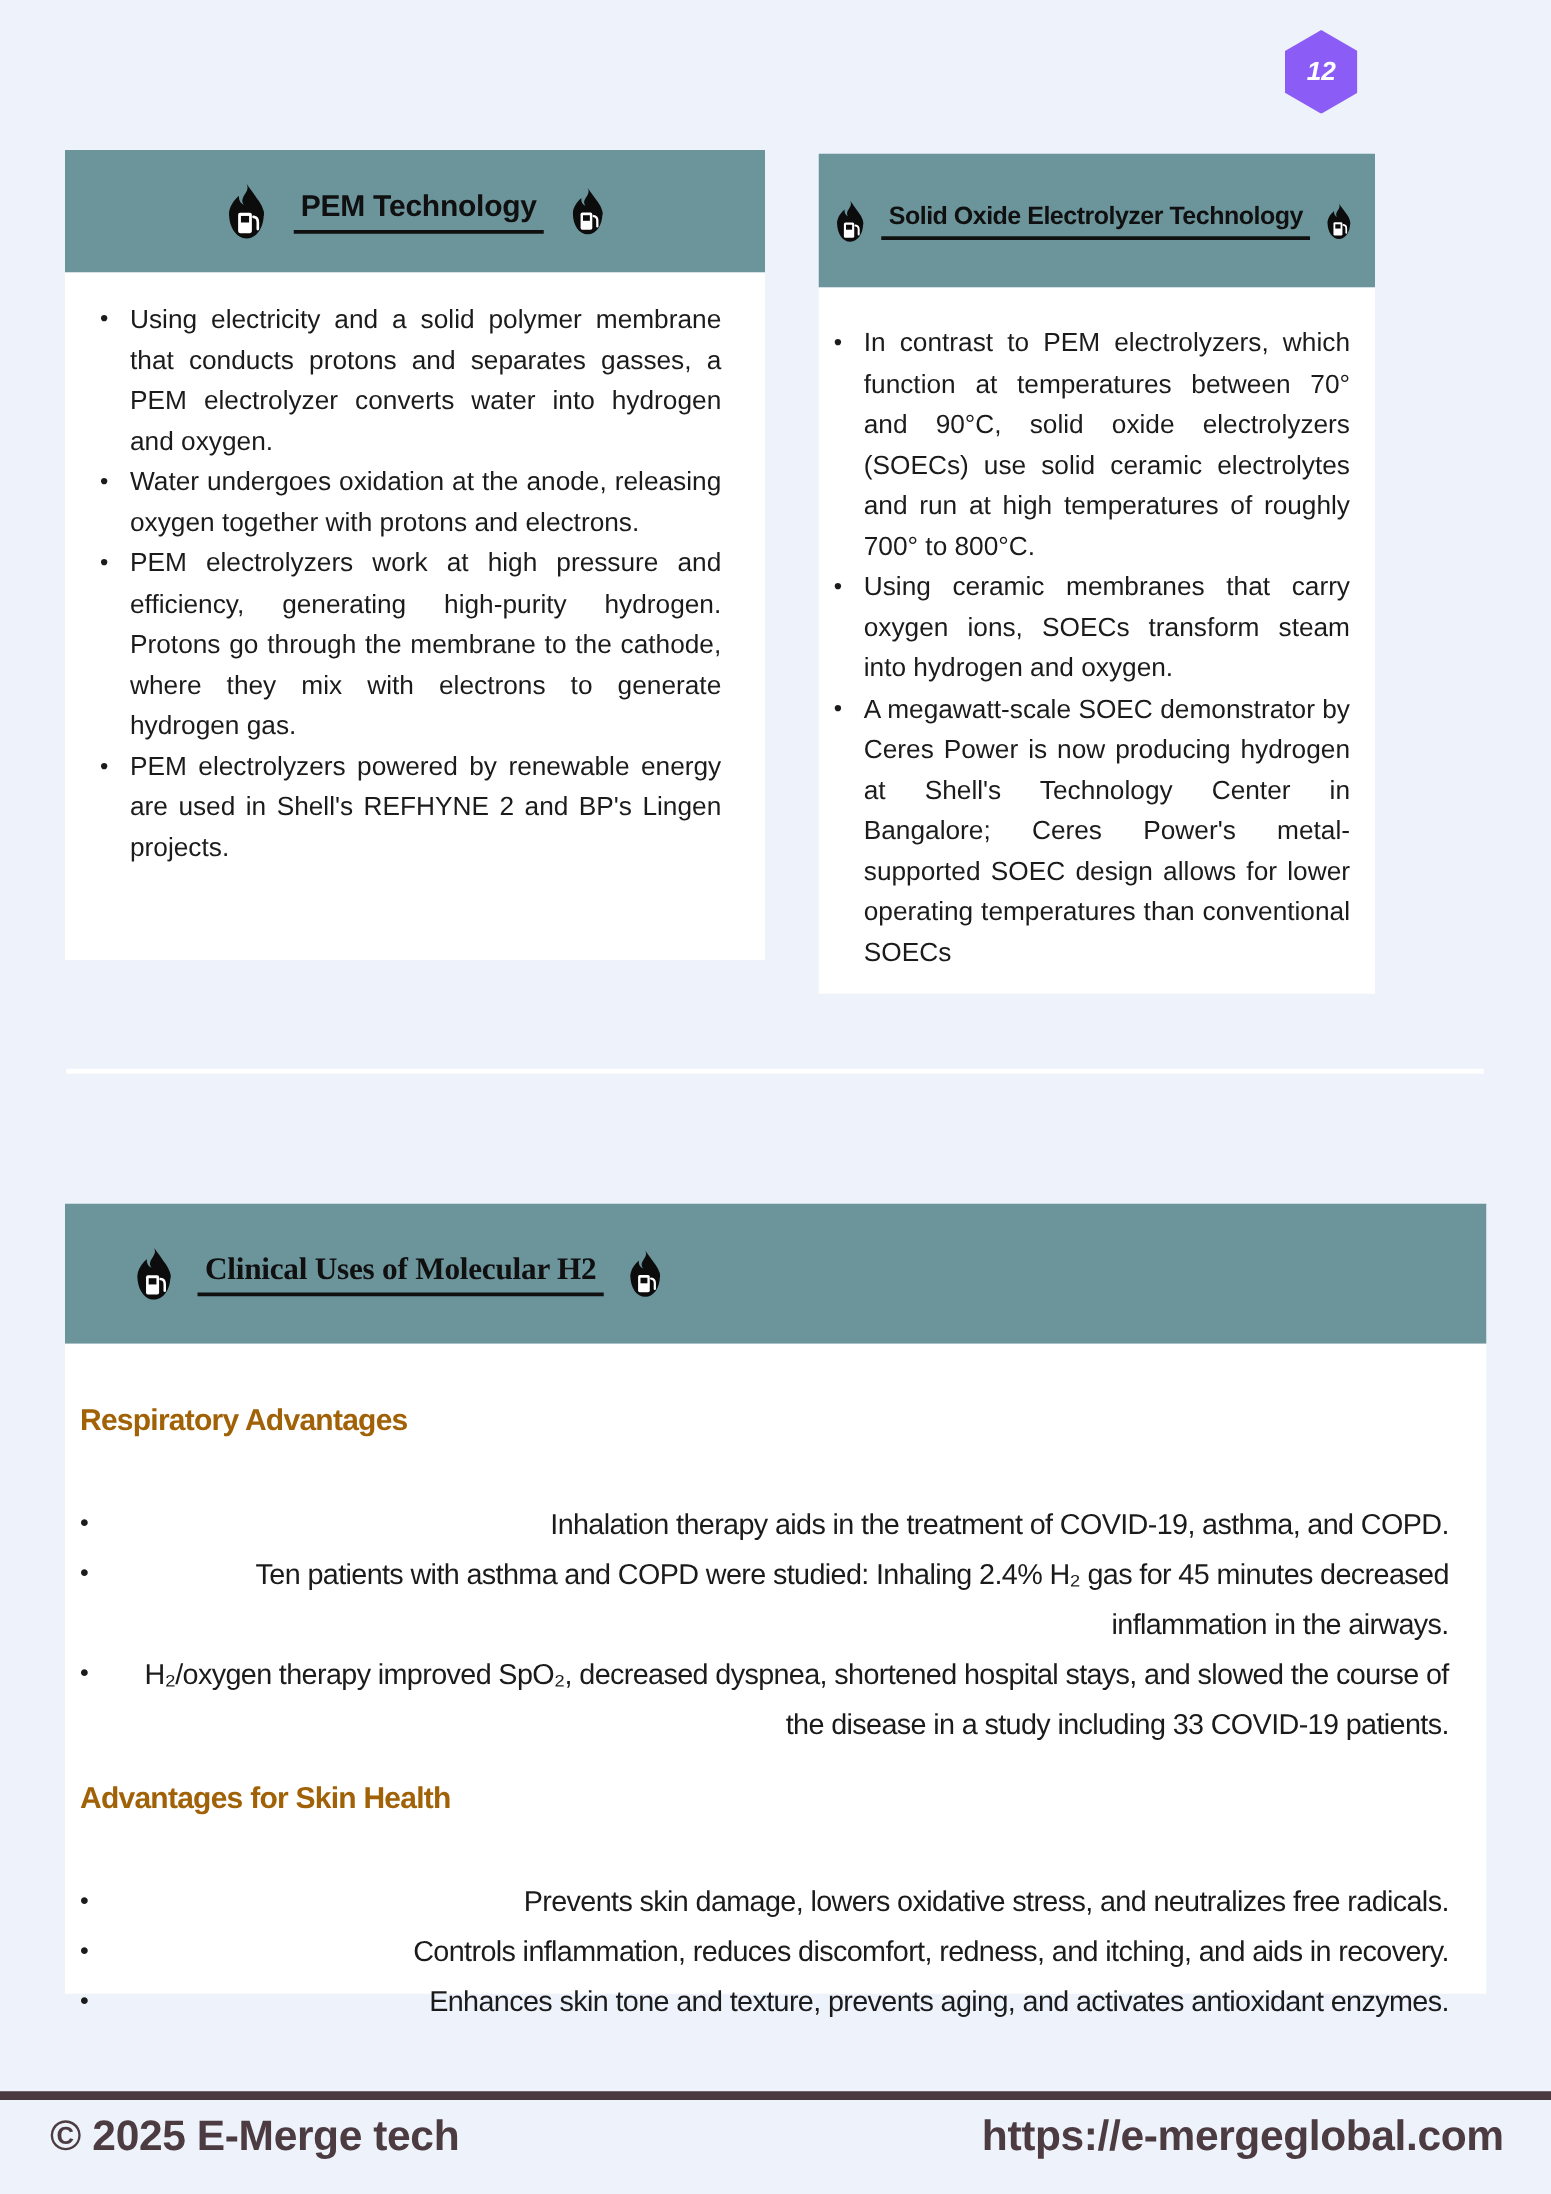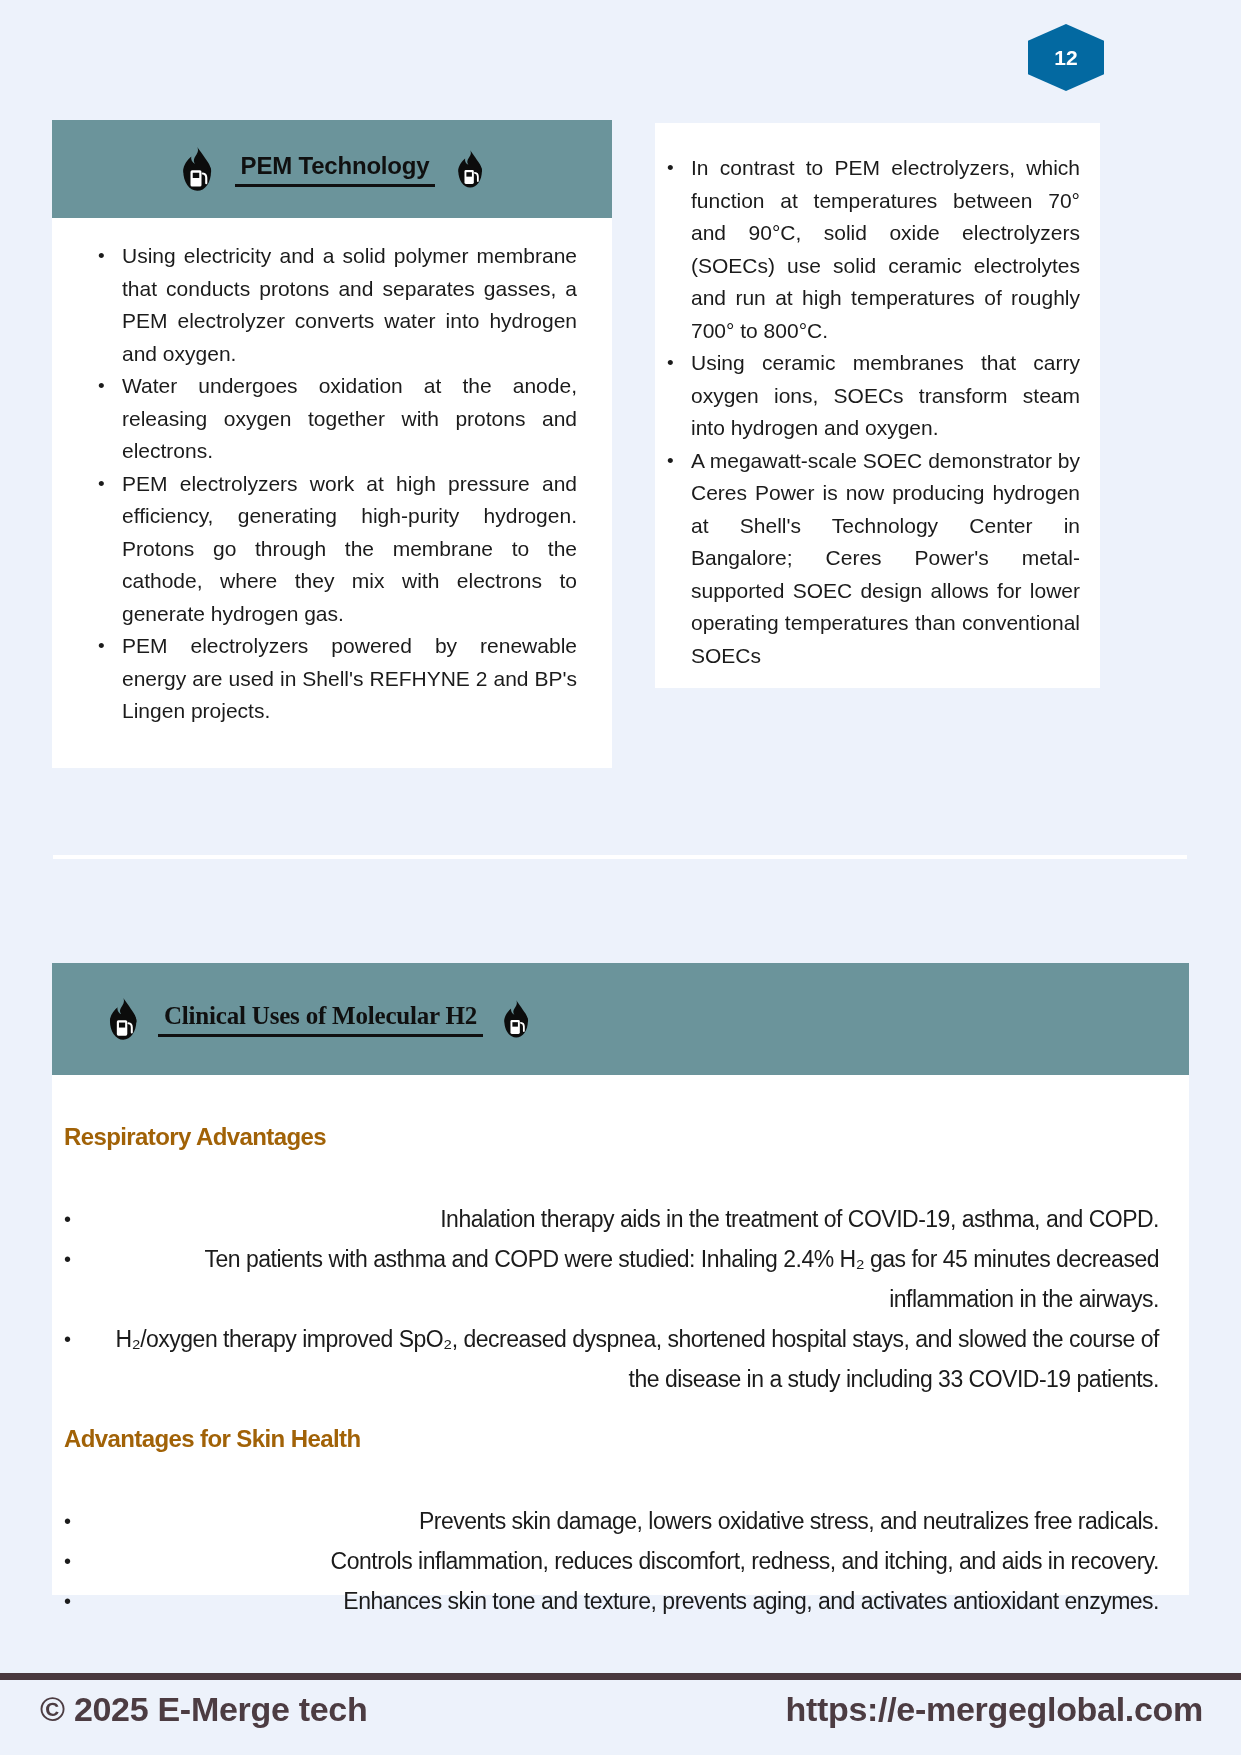--- a/index.html
+++ b/index.html
@@ -8,24 +8,24 @@
     background:#edf2fb;
     font-family:"Liberation Sans","DejaVu Sans",sans-serif;
     color:#1b1b1b;
     position:relative;
     overflow:hidden;
   }
   .page{position:absolute;inset:0;width:1241px;height:1755px;}
 
   
   .hexagon{
-    position:absolute;left:1028px;top:24px;width:76px;height:67px;
-    background:#0369a1;
+    position:absolute;left:1028px;top:24px;width:58px;height:67px;
+    background:#8b5cf6;
     clip-path:polygon(50% 0%,100% 25%,100% 75%,50% 100%,0% 75%,0% 25%);
-    display:flex;align-items:center;justify-content:center;
+    display:flex;align-items:center;justify-content:center;font-style:italic;
   }
   .hexagon span{color:#ffffff;font-weight:bold;font-size:21px;}
 
   
   .card{position:absolute;}
   .card-header{
     background:#6b949b;
     display:flex;align-items:center;
     box-sizing:border-box;
   }
@@ -51,21 +51,21 @@
   }
 
   
   .col-body{font-size:21px;line-height:32.5px;text-align:justify;}
   .col-body ul.bullets li{padding-left:24px;}
   .col-body ul.bullets li::before{font-size:19px;}
 
   #card-left{left:52px;top:120px;width:560px;}
   #card-left .card-header{height:98px;width:560px;gap:18px;}
   #card-left .card-title{font-size:24px;}
-  #card-left .card-body{width:560px;height:550px;padding:22px 35px 0 46px;}
+  #card-left .card-body{width:560px;height:550px;padding:22px 35px 0 28px;}
 
   #card-right{left:655px;top:123px;width:445px;}
   #card-right .card-header{height:107px;width:445px;gap:10px;padding-left:10px;}
   #card-right .card-title{font-size:20px;letter-spacing:-0.4px;}
   #card-right .card-body{width:445px;height:565px;padding:29px 20px 0 12px;}
 
   
   .white-strip{position:absolute;left:53px;top:855px;width:1134px;height:4px;background:#ffffff;}
 
   
@@ -128,20 +128,29 @@
       <ul class="bullets">
         <li>Using electricity and a solid polymer membrane that conducts protons and separates gasses, a PEM electrolyzer converts water into hydrogen and oxygen.</li>
         <li>Water undergoes oxidation at the anode, releasing oxygen together with protons and electrons.</li>
         <li>PEM electrolyzers work at high pressure and efficiency, generating high-purity hydrogen. Protons go through the membrane to the cathode, where they mix with electrons to generate hydrogen gas.</li>
         <li>PEM electrolyzers powered by renewable energy are used in Shell's REFHYNE 2 and BP's Lingen projects.</li>
       </ul>
     </div>
   </div>
 
   <div class="card" id="card-right">
+    <div class="card-header">
+      <svg class="flame" width="30" height="40">
+          <use href="#flame-pump"></use>
+        </svg>
+      <span class="card-title">Solid Oxide Electrolyzer Technology</span>
+      <svg class="flame" width="26" height="36">
+          <use href="#flame-pump"></use>
+        </svg>
+    </div>
     <div class="card-body col-body">
       <ul class="bullets">
         <li>In contrast to PEM electrolyzers, which function at temperatures between 70° and 90°C, solid oxide electrolyzers (SOECs) use solid ceramic electrolytes and run at high temperatures of roughly 700° to 800°C.</li>
         <li>Using ceramic membranes that carry oxygen ions, SOECs transform steam into hydrogen and oxygen.</li>
         <li>A megawatt-scale SOEC demonstrator by Ceres Power is now producing hydrogen at Shell's Technology Center in Bangalore; Ceres Power's metal-supported SOEC design allows for lower operating temperatures than conventional SOECs</li>
       </ul>
     </div>
   </div>
 
   <div class="white-strip"></div>

